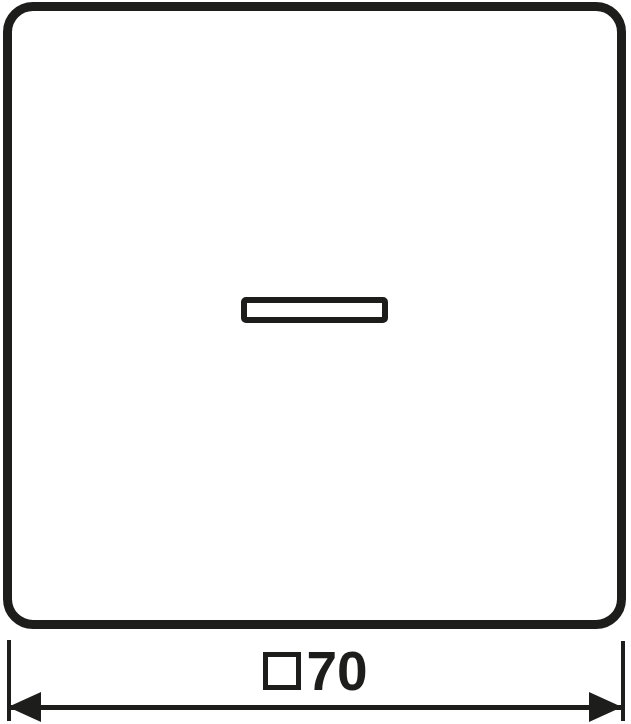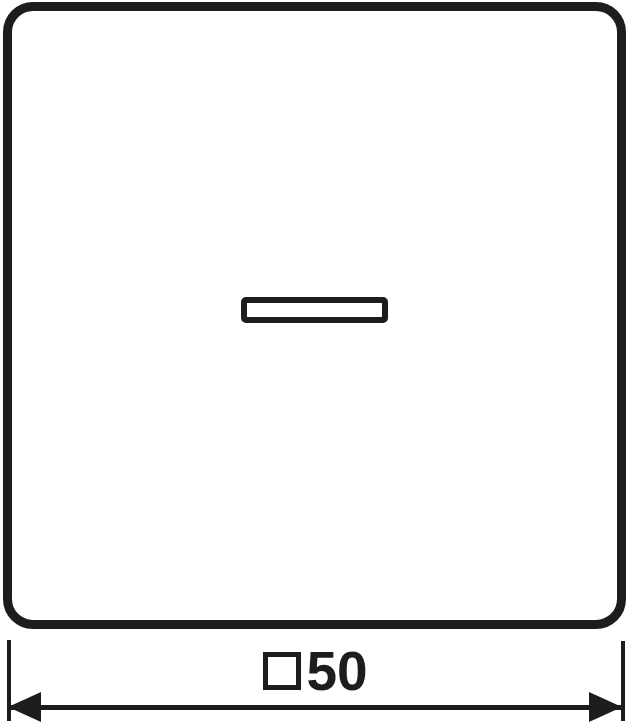--- a/index.html
+++ b/index.html
@@ -114,17 +114,17 @@
 
   <div>
     <div class="ext-line left"></div>
     <div class="ext-line right"></div>
     <div class="dim-line"></div>
     <div class="arrowhead left"></div>
     <div class="arrowhead right"></div>
 
     <div class="dim-label">
       <span class="square-glyph"></span>
-      <span class="dim-value">50</span>
+      <span class="dim-value">70</span>
     </div>
   </div>
 
 </div>
 
 </body></html>

